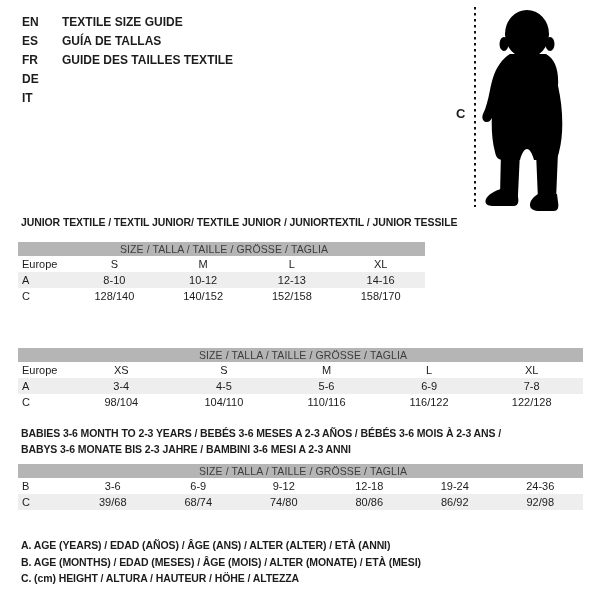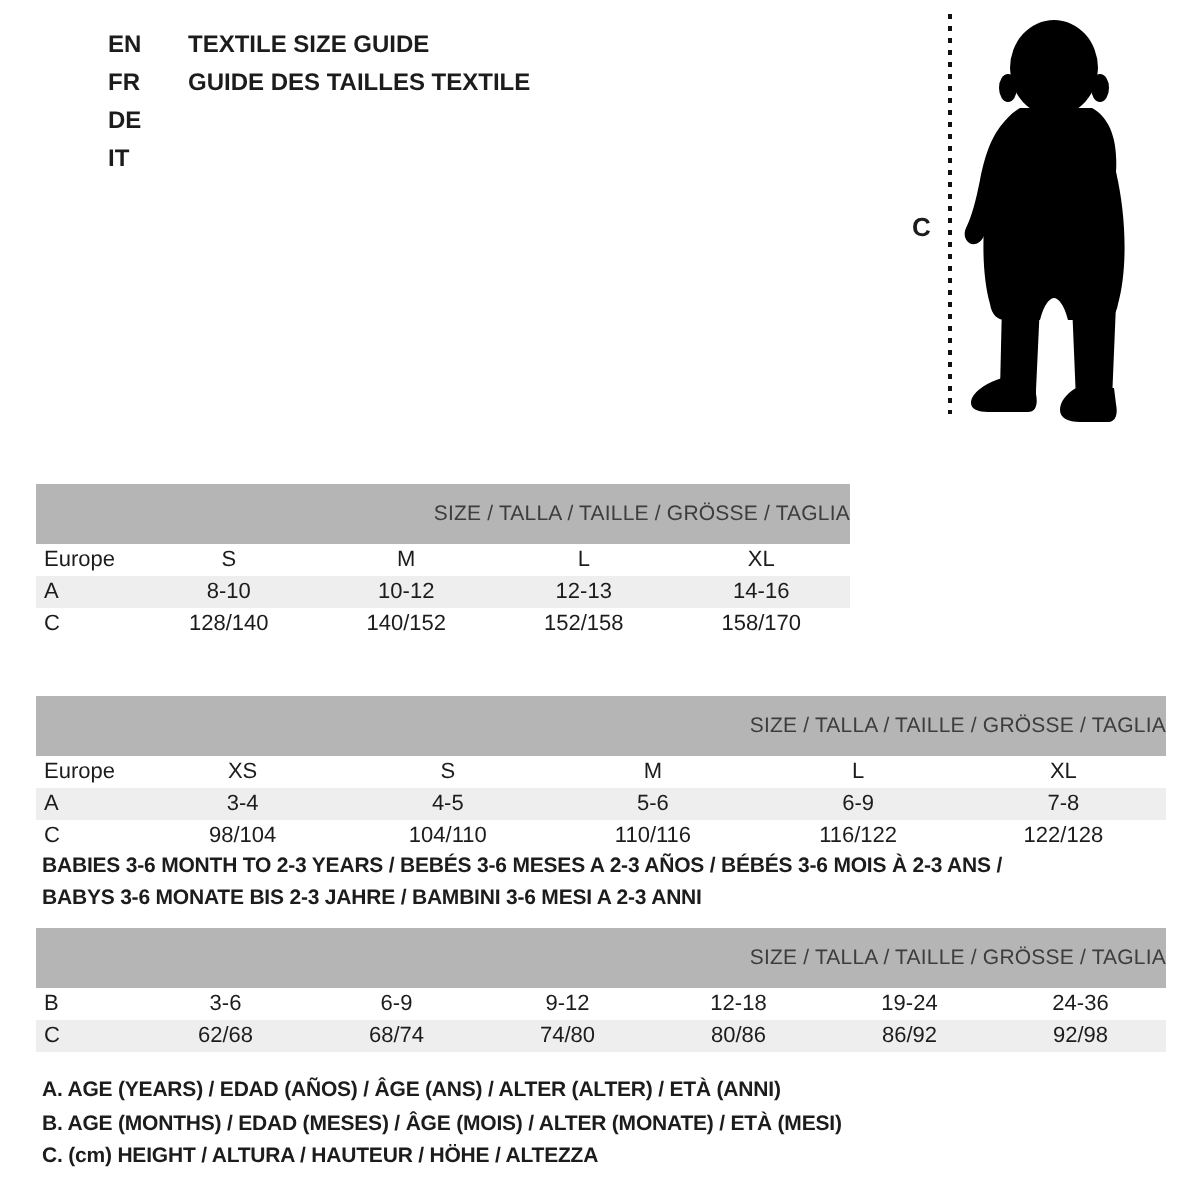--- a/index.html
+++ b/index.html
@@ -10,54 +10,58 @@
   }
   *{box-sizing:border-box;margin:0;padding:0;}
   html,body{background:#fff;}
   .page{
     position:relative;width:600px;height:600px;background:#fff;overflow:hidden;
     font-family:"Liberation Sans",sans-serif;color:var(--ink);
   }
   
   .lang-list{position:absolute;left:22px;top:12px;}
   .lang-row{display:flex;height:19px;align-items:center;font-weight:bold;font-size:12px;}
-  .lang-code{width:40px;flex:0 0 40px;margin-left:32px;}
+  .lang-code{width:40px;flex:0 0 40px;}
   
   .figure-svg{position:absolute;left:467px;top:2px;width:130px;height:212px;}
   .figure-label{position:absolute;left:456px;top:106px;font-weight:bold;font-size:13px;}
   
   .sec-title{position:absolute;left:21px;font-weight:bold;font-size:10.5px;letter-spacing:-0.1px;line-height:15.5px;white-space:nowrap;}
   .t1{top:215px;}
   .t2{top:321px;}
   .t3{top:426px;}
   
   .size-table{position:absolute;left:18px;border-collapse:collapse;table-layout:fixed;font-size:11px;}
   .size-table td{height:16px;text-align:center;vertical-align:middle;padding:0;white-space:nowrap;}
   .size-table td.lbl{text-align:left;padding-left:4px;margin-top:24px;}
   .size-table tr.bar td{
-    height:30px;background:var(--bar-bg);color:var(--bar-ink);
-    text-align:right;padding-left:5px;font-size:10.5px;letter-spacing:0.1px;
+    height:14px;background:var(--bar-bg);color:var(--bar-ink);
+    text-align:center;padding-left:5px;font-size:10.5px;letter-spacing:0.1px;
   }
   .size-table tr.alt td{background:var(--row-alt);}
   .tbl1{top:242px;width:407px;}
   .tbl2{top:348px;width:565px;}
   .tbl3{top:464px;width:565px;}
   
   .notes{position:absolute;left:21px;top:539px;}
   .note{height:16.5px;font-weight:bold;font-size:10.5px;letter-spacing:-0.1px;white-space:nowrap;}
 </style>
 </head>
 <body>
 
 <div class="page">
 
   <div class="lang-list">
     <div class="lang-row">
       <span class="lang-code">EN</span>
       <span class="lang-label">TEXTILE SIZE GUIDE</span>
+    </div>
+    <div class="lang-row">
+      <span class="lang-code">ES</span>
+      <span class="lang-label">GUÍA DE TALLAS</span>
     </div>
     <div class="lang-row">
       <span class="lang-code">FR</span>
       <span class="lang-label">GUIDE DES TAILLES TEXTILE</span>
     </div>
     <div class="lang-row">
       <span class="lang-code">DE</span>
     </div>
     <div class="lang-row">
       <span class="lang-code">IT</span>
@@ -74,20 +78,21 @@
       <path d="M43,52 L79,52 C88,57 92,68 91,84 C96,105 97,132 92,150 C91,156 88,158 84,158 L67,158 C65,150 62,147 60,147 C58,147 55,150 53,158 L36,158 C32,158 29,156 28,150 C23,132 24,105 29,84 C28,68 34,57 43,52 Z"></path>
       <path d="M36,58 C28,66 25,78 23,88 C21,98 19,106 16,112 C13,119 21,124 25,116 C29,107 32,98 34,90 C36,80 39,70 43,64 Z"></path>
       <path d="M79,56 C87,63 90,74 91,84 C92,94 90,102 85,110 C82,115 76,119 74,114 C72,110 76,105 78,99 C80,91 79,83 78,75 Z"></path>
       <path d="M34,150 L33,193 L51,193 L53,150 Z"></path>
       <path d="M34,187 C27,189 21,193 19,197 C17,202 21,204 27,204 L47,204 C51,204 52,200 51,195 L51,187 Z"></path>
       <path d="M69,150 L71,198 L89,198 L91,150 Z"></path>
       <path d="M71,192 C66,195 63,199 63,203 C63,207 67,209 73,209 L87,209 C91,209 92,205 91,200 L90,192 Z"></path>
     </g>
   </svg>
 
+  <div class="sec-title t1">JUNIOR TEXTILE / TEXTIL JUNIOR/ TEXTILE JUNIOR / JUNIORTEXTIL / JUNIOR TESSILE</div>
   <table class="size-table tbl1">
     <colgroup>
         <col style="width:52px">
         <col>
         <col>
         <col>
         <col>
       </colgroup>
     <tbody>
         <tr class="bar">
@@ -179,21 +184,21 @@
       <td class="lbl">B</td>
       <td>3-6</td>
       <td>6-9</td>
       <td>9-12</td>
       <td>12-18</td>
       <td>19-24</td>
       <td>24-36</td>
     </tr>
     <tr class="alt">
       <td class="lbl">C</td>
-      <td>62/68</td>
+      <td>39/68</td>
       <td>68/74</td>
       <td>74/80</td>
       <td>80/86</td>
       <td>86/92</td>
       <td>92/98</td>
     </tr>
   </tbody>
     </table>
 
   <div class="notes">

